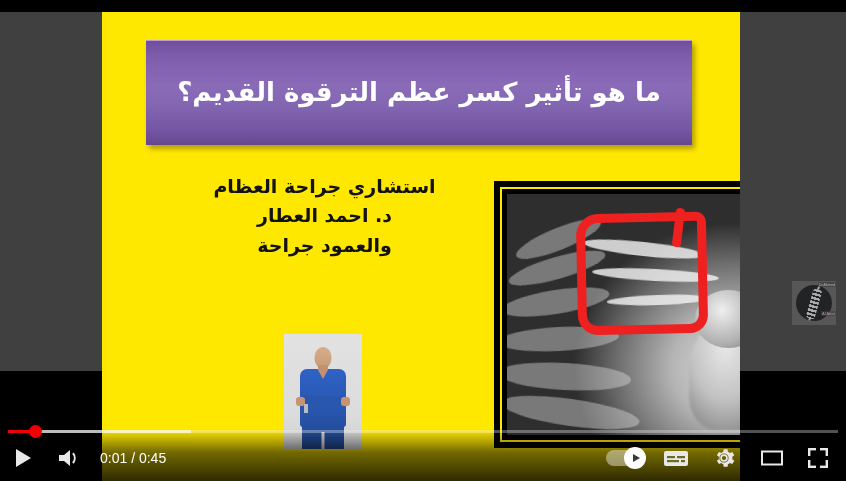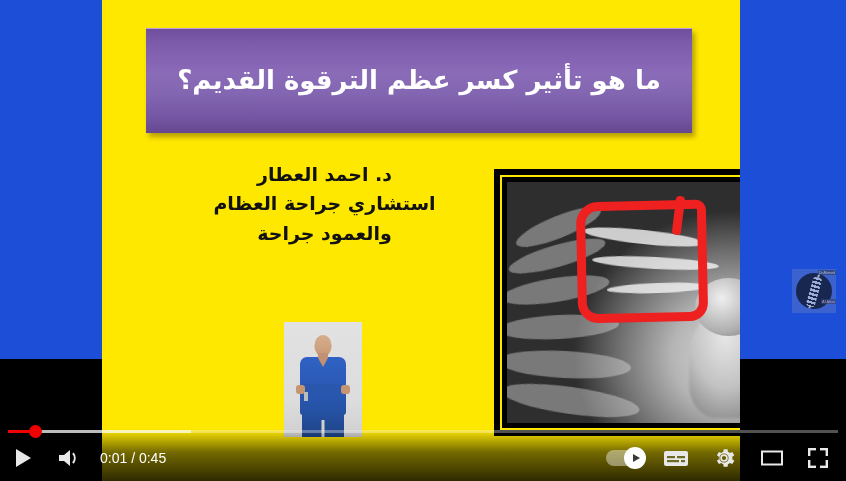--- a/index.html
+++ b/index.html
@@ -13,23 +13,23 @@
   
   #player {
     position:relative;
     width:846px; height:481px;
     background:#000;
     overflow:hidden;
   }
 
   
   #video-area {
-    position:absolute; left:0; top:0;
+    position:absolute; left:0; top:12px;
     width:846px; height:359px;
-    background:#1d4ed8;
+    background:#404040;
   }
   #slide {
     position:absolute;
     left:102px; top:0;
     width:638px; height:481px;
     background:#ffe800;
     overflow:hidden;
   }
 
   
@@ -373,22 +373,22 @@
 
   <div id="video-area">
 
     <div id="slide">
 
       <div id="title-banner">
         <div id="title-text">ما هو تأثير كسر عظم الترقوة القديم؟</div>
       </div>
 
       <div id="doctor-info">
+        <span class="line">استشاري جراحة العظام</span>
         <span class="line">د. احمد العطار</span>
-        <span class="line">استشاري جراحة العظام</span>
         <span class="line">والعمود جراحة</span>
       </div>
 
       <div id="doctor-photo">
         <div class="dp-head"></div>
         <div class="dp-neck"></div>
         <div class="dp-body"></div>
         <div class="dp-vneck"></div>
         <div class="dp-arms"></div>
         <div class="dp-hand-l"></div>

